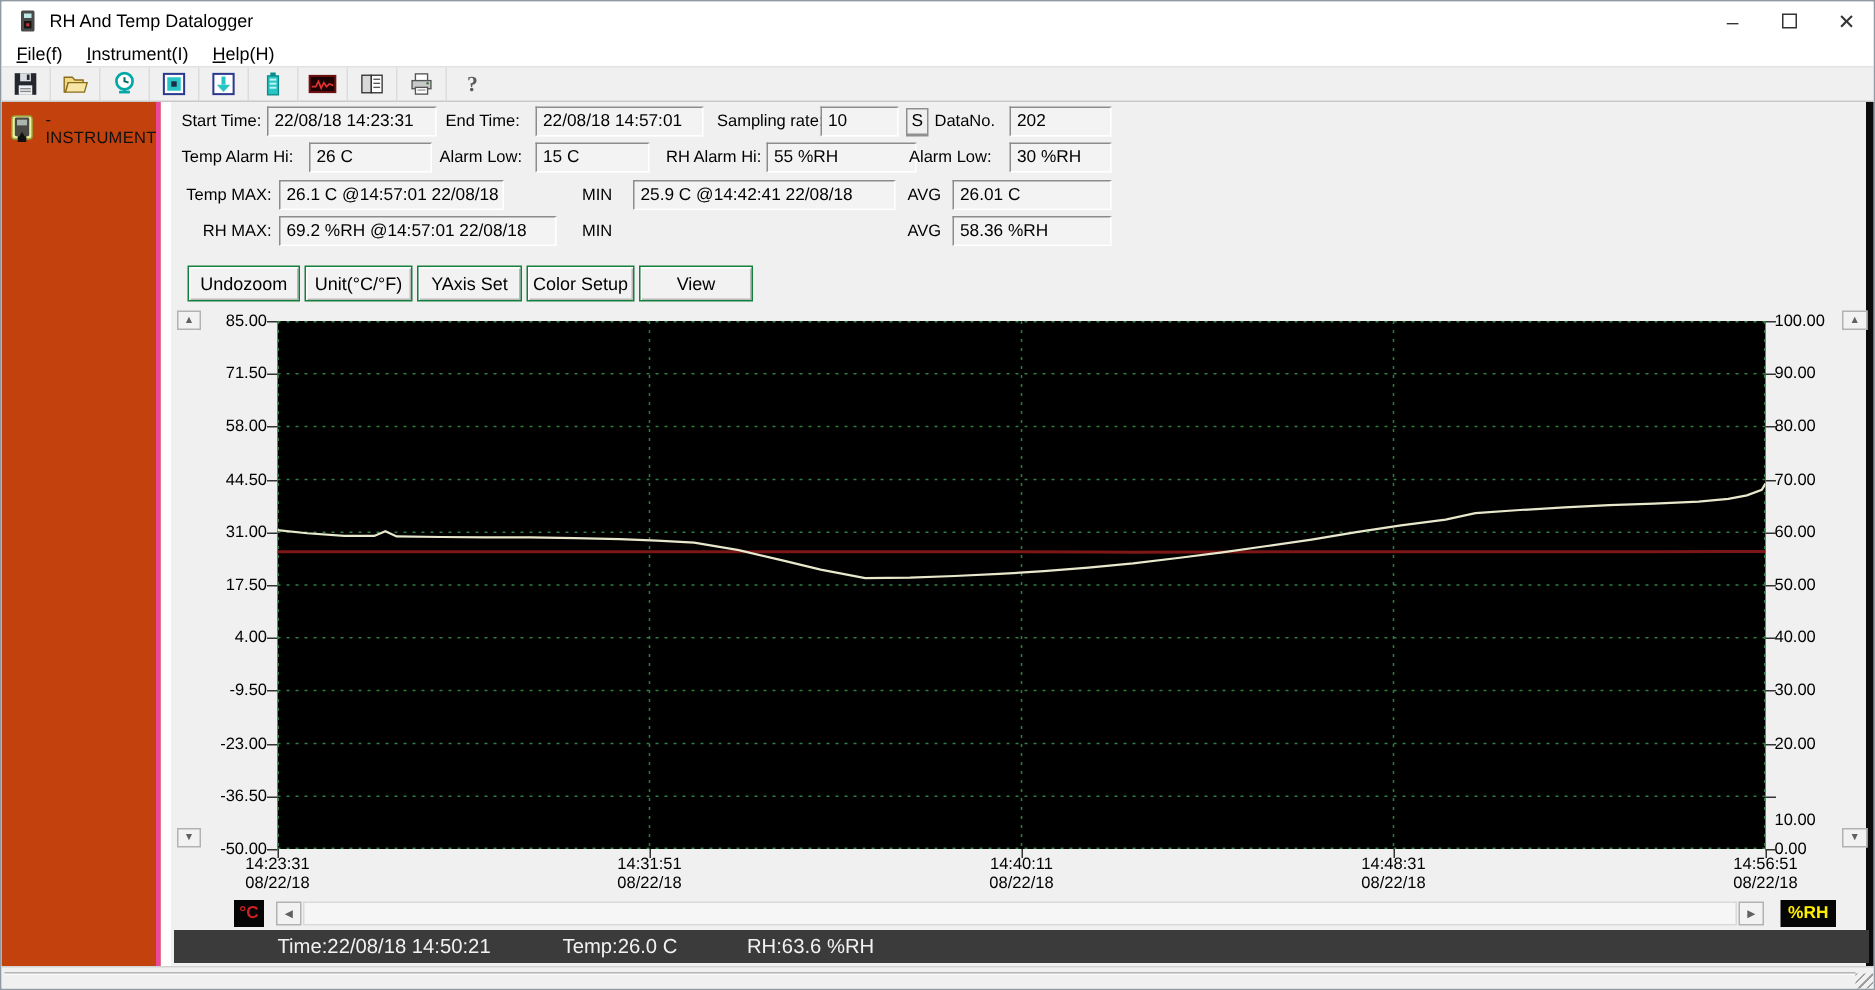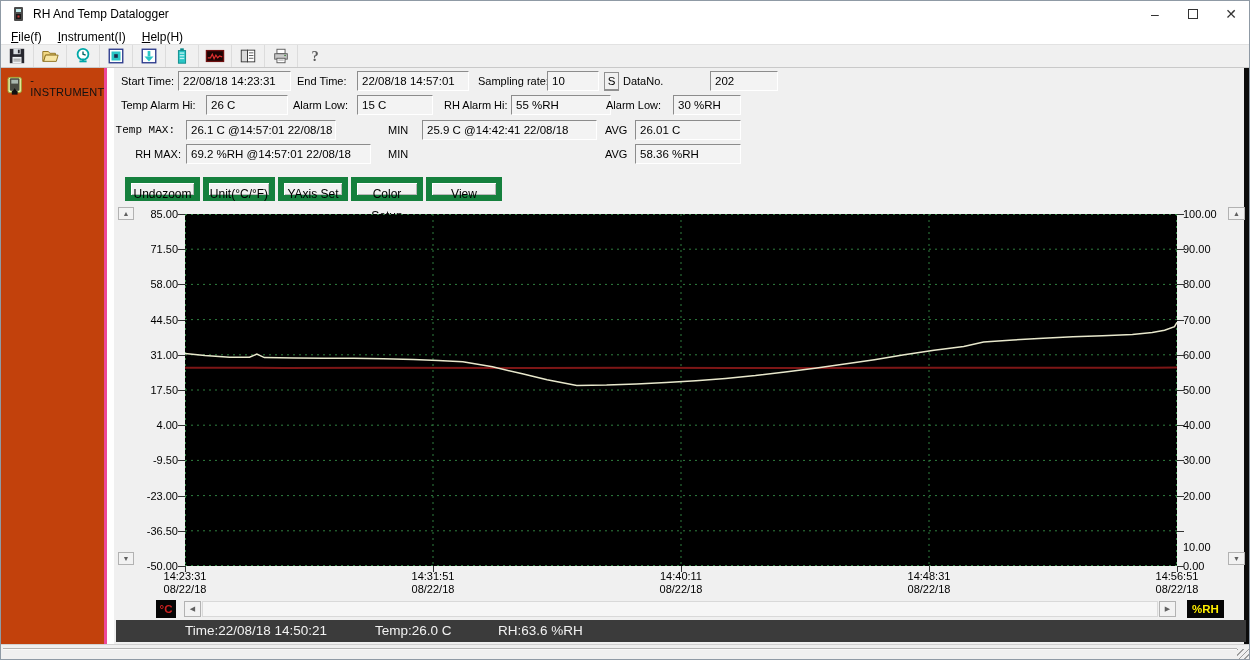--- a/index.html
+++ b/index.html
@@ -37,21 +37,21 @@
   .lb { position:absolute; font-size:11px; line-height:20px; color:#000; white-space:nowrap; }
   .lb-r { text-align:right; }
   .fd { position:absolute; height:20px; font-size:11.5px; line-height:18px; padding-left:4px; color:#000;
         background:#f3f3f3; border-top:1px solid #8c8c8c; border-left:1px solid #8c8c8c;
         border-bottom:1px solid #ffffff; border-right:1px solid #ffffff; white-space:nowrap; overflow:hidden; }
   .sbtn { position:absolute; width:15px; height:19px; font-size:11.5px; text-align:center; line-height:17px;
           background:#f0f0f0; border:1px solid #909090; border-bottom-width:2px; }
 
   
   .cbar { position:absolute; left:124px; top:176px; height:24px; display:flex; }
-  .cbtn { height:24px; margin-right:3px; background:#f2f2f2; border:6px solid #15803d;
+  .cbtn { height:24px; margin-right:3px; background:#f2f2f2; border:1px solid #15803d;
           box-shadow:inset 1px 1px 0 #ffffff, inset -1px -1px 0 #b9b9b9;
           font-size:12px; font-family:"Liberation Sans", sans-serif; color:#000; text-align:center; line-height:22px; }
 
   
   .plot { position:absolute; left:184px; top:213px; width:992px; height:352px; background:#000000; }
   .ytick { position:absolute; width:46px; font-size:11px; color:#000; line-height:13px; }
   .ytl { text-align:right; }
   .ytr { text-align:left; }
   .tickmark { position:absolute; background:#333; }
   .xlab { position:absolute; width:74px; text-align:center; font-size:11px; line-height:13px; color:#000; }
@@ -187,32 +187,32 @@
   <div class="right-strip"></div>
 
   <span class="lb" style="left:120px; top:70px;">Start Time:</span>
   <span class="fd" style="left:177px; top:70px; width:113px;">22/08/18 14:23:31</span>
   <span class="lb" style="left:296px; top:70px;">End Time:</span>
   <span class="fd" style="left:356px; top:70px; width:112px;">22/08/18 14:57:01</span>
   <span class="lb" style="left:477px; top:70px;">Sampling rate:</span>
   <span class="fd" style="left:546px; top:70px; width:52px;">10</span>
   <span class="sbtn" style="left:603px; top:71px;">S</span>
   <span class="lb" style="left:622px; top:70px;">DataNo.</span>
-  <span class="fd" style="left:672px; top:70px; width:68px;margin-left:37px;">202</span>
+  <span class="fd" style="left:672px; top:70px; width:68px;">202</span>
 
   <span class="lb" style="left:120px; top:94px;">Temp Alarm Hi:</span>
   <span class="fd" style="left:205px; top:94px; width:82px;">26 C</span>
   <span class="lb" style="left:292px; top:94px;">Alarm Low:</span>
   <span class="fd" style="left:356px; top:94px; width:76px;">15 C</span>
   <span class="lb" style="left:443px; top:94px;">RH Alarm Hi:</span>
   <span class="fd" style="left:510px; top:94px; width:100px;">55 %RH</span>
   <span class="lb" style="left:605px; top:94px;">Alarm Low:</span>
   <span class="fd" style="left:672px; top:94px; width:68px;">30 %RH</span>
 
-  <span class="lb lb-r" style="left:104px; top:119px; width:70px;font-family:Liberation Mono, monospace;">Temp MAX:</span>
+  <span class="lb lb-r" style="left:110px; top:119px; width:70px;">Temp MAX:</span>
   <span class="fd" style="left:185px; top:119px; width:150px;">26.1 C @14:57:01 22/08/18</span>
   <span class="lb" style="left:387px; top:119px;">MIN</span>
   <span class="fd" style="left:421px; top:119px; width:175px;">25.9 C @14:42:41 22/08/18</span>
   <span class="lb" style="left:604px; top:119px;">AVG</span>
   <span class="fd" style="left:634px; top:119px; width:106px;">26.01 C</span>
 
   <span class="lb lb-r" style="left:110px; top:143px; width:70px;">RH MAX:</span>
   <span class="fd" style="left:185px; top:143px; width:185px;">69.2 %RH @14:57:01 22/08/18</span>
   <span class="lb" style="left:387px; top:143px;">MIN</span>
   <span class="lb" style="left:604px; top:143px;">AVG</span>

